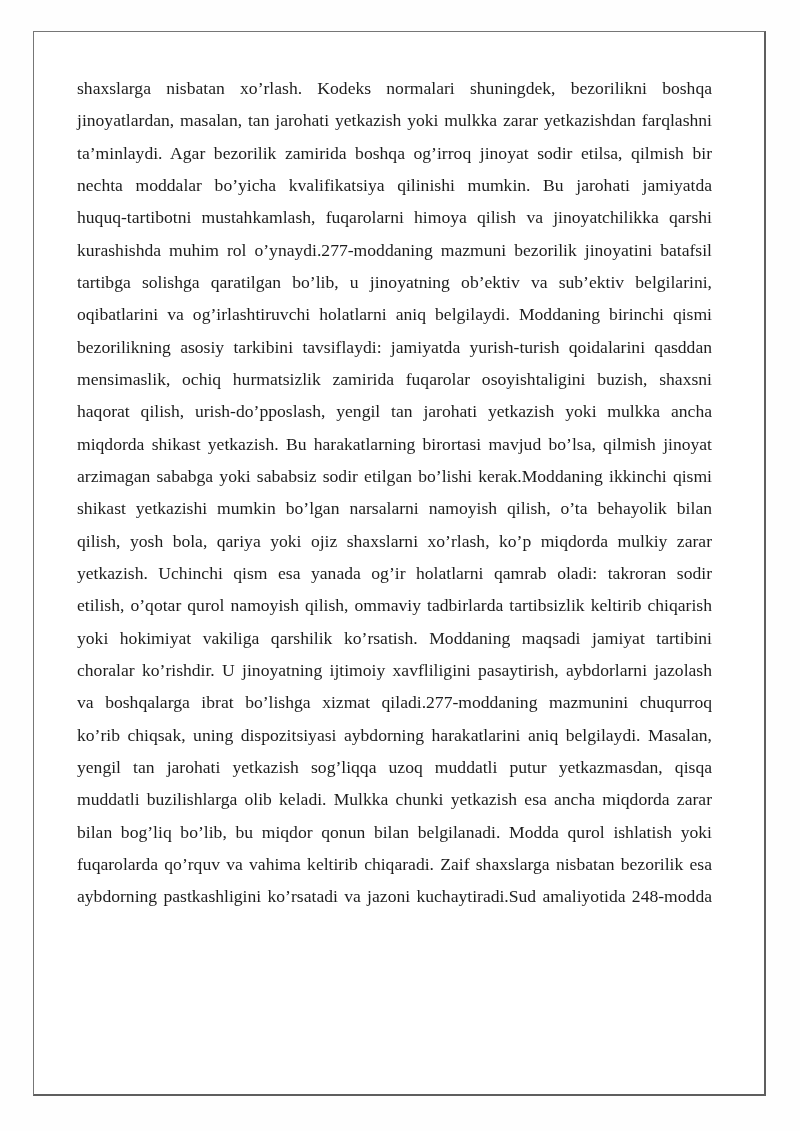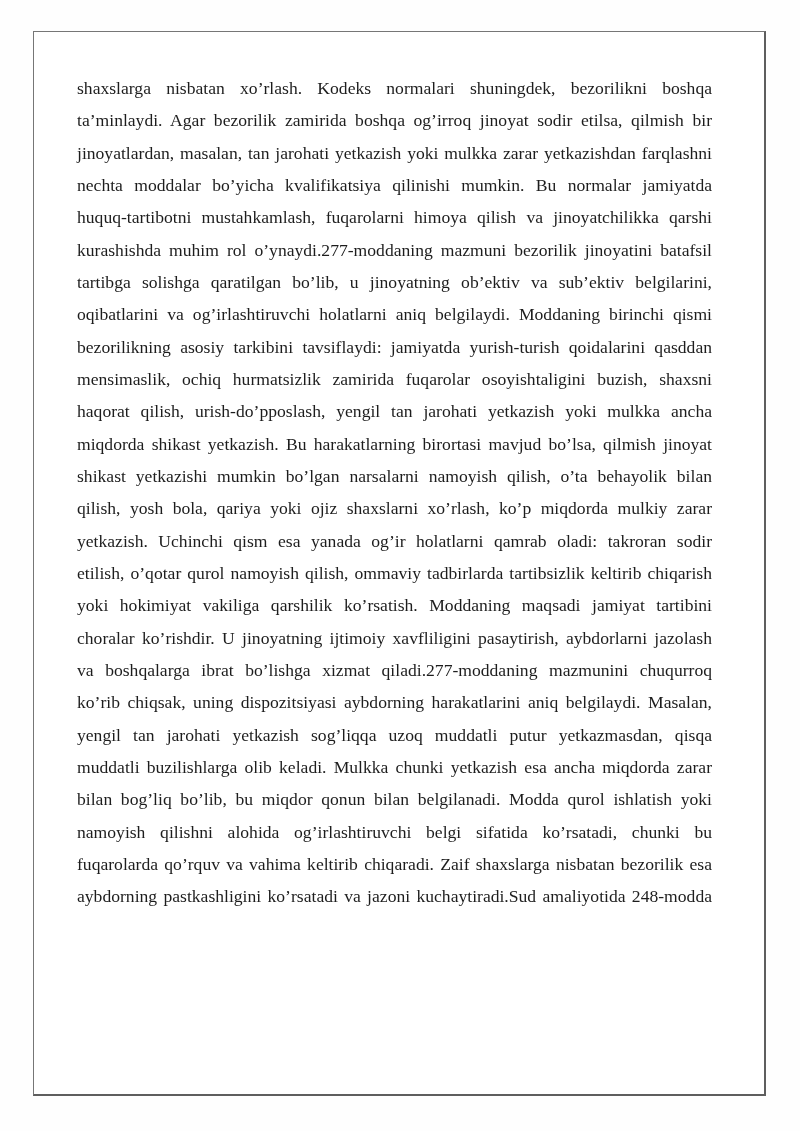--- a/index.html
+++ b/index.html
@@ -43,38 +43,38 @@
     overflow: visible;
   }
 </style>
 </head>
 <body>
 
 <div class="page-frame"></div>
 
 <div class="text-block">
     <div class="line">shaxslarga nisbatan xo’rlash. Kodeks normalari shuningdek, bezorilikni boshqa</div>
+    <div class="line">jinoyatlardan, masalan, tan jarohati yetkazish yoki mulkka zarar yetkazishdan farqlashni</div>
     <div class="line">ta’minlaydi. Agar bezorilik zamirida boshqa og’irroq jinoyat sodir etilsa, qilmish bir</div>
-    <div class="line">jinoyatlardan, masalan, tan jarohati yetkazish yoki mulkka zarar yetkazishdan farqlashni</div>
-    <div class="line">nechta moddalar bo’yicha kvalifikatsiya qilinishi mumkin. Bu normalar jamiyatda</div>
+    <div class="line">nechta moddalar bo’yicha kvalifikatsiya qilinishi mumkin. Bu jarohati jamiyatda</div>
     <div class="line">huquq-tartibotni mustahkamlash, fuqarolarni himoya qilish va jinoyatchilikka qarshi</div>
     <div class="line">kurashishda muhim rol o’ynaydi.277-moddaning mazmuni bezorilik jinoyatini batafsil</div>
     <div class="line">tartibga solishga qaratilgan bo’lib, u jinoyatning ob’ektiv va sub’ektiv belgilarini,</div>
     <div class="line">oqibatlarini va og’irlashtiruvchi holatlarni aniq belgilaydi. Moddaning birinchi qismi</div>
     <div class="line">bezorilikning asosiy tarkibini tavsiflaydi: jamiyatda yurish-turish qoidalarini qasddan</div>
     <div class="line">mensimaslik, ochiq hurmatsizlik zamirida fuqarolar osoyishtaligini buzish, shaxsni</div>
     <div class="line">haqorat qilish, urish-do’pposlash, yengil tan jarohati yetkazish yoki mulkka ancha</div>
     <div class="line">miqdorda shikast yetkazish. Bu harakatlarning birortasi mavjud bo’lsa, qilmish jinoyat</div>
+    <div class="line">arzimagan sababga yoki sababsiz sodir etilgan bo’lishi kerak.Moddaning ikkinchi qismi</div>
     <div class="line">shikast yetkazishi mumkin bo’lgan narsalarni namoyish qilish, o’ta behayolik bilan</div>
     <div class="line">qilish, yosh bola, qariya yoki ojiz shaxslarni xo’rlash, ko’p miqdorda mulkiy zarar</div>
     <div class="line">yetkazish. Uchinchi qism esa yanada og’ir holatlarni qamrab oladi: takroran sodir</div>
     <div class="line">etilish, o’qotar qurol namoyish qilish, ommaviy tadbirlarda tartibsizlik keltirib chiqarish</div>
     <div class="line">yoki hokimiyat vakiliga qarshilik ko’rsatish. Moddaning maqsadi jamiyat tartibini</div>
     <div class="line">choralar ko’rishdir. U jinoyatning ijtimoiy xavfliligini pasaytirish, aybdorlarni jazolash</div>
     <div class="line">va boshqalarga ibrat bo’lishga xizmat qiladi.277-moddaning mazmunini chuqurroq</div>
     <div class="line">ko’rib chiqsak, uning dispozitsiyasi aybdorning harakatlarini aniq belgilaydi. Masalan,</div>
     <div class="line">yengil tan jarohati yetkazish sog’liqqa uzoq muddatli putur yetkazmasdan, qisqa</div>
     <div class="line">muddatli buzilishlarga olib keladi. Mulkka chunki yetkazish esa ancha miqdorda zarar</div>
     <div class="line">bilan bog’liq bo’lib, bu miqdor qonun bilan belgilanadi. Modda qurol ishlatish yoki</div>
-    <div class="line">namoyish qilishni alohida og’irlashtiruvchi belgi sifatida ko’rsatadi, chunki bu</div>
     <div class="line">fuqarolarda qo’rquv va vahima keltirib chiqaradi. Zaif shaxslarga nisbatan bezorilik esa</div>
     <div class="line">aybdorning pastkashligini ko’rsatadi va jazoni kuchaytiradi.Sud amaliyotida 248-modda</div>
   </div>
 
 </body></html>

